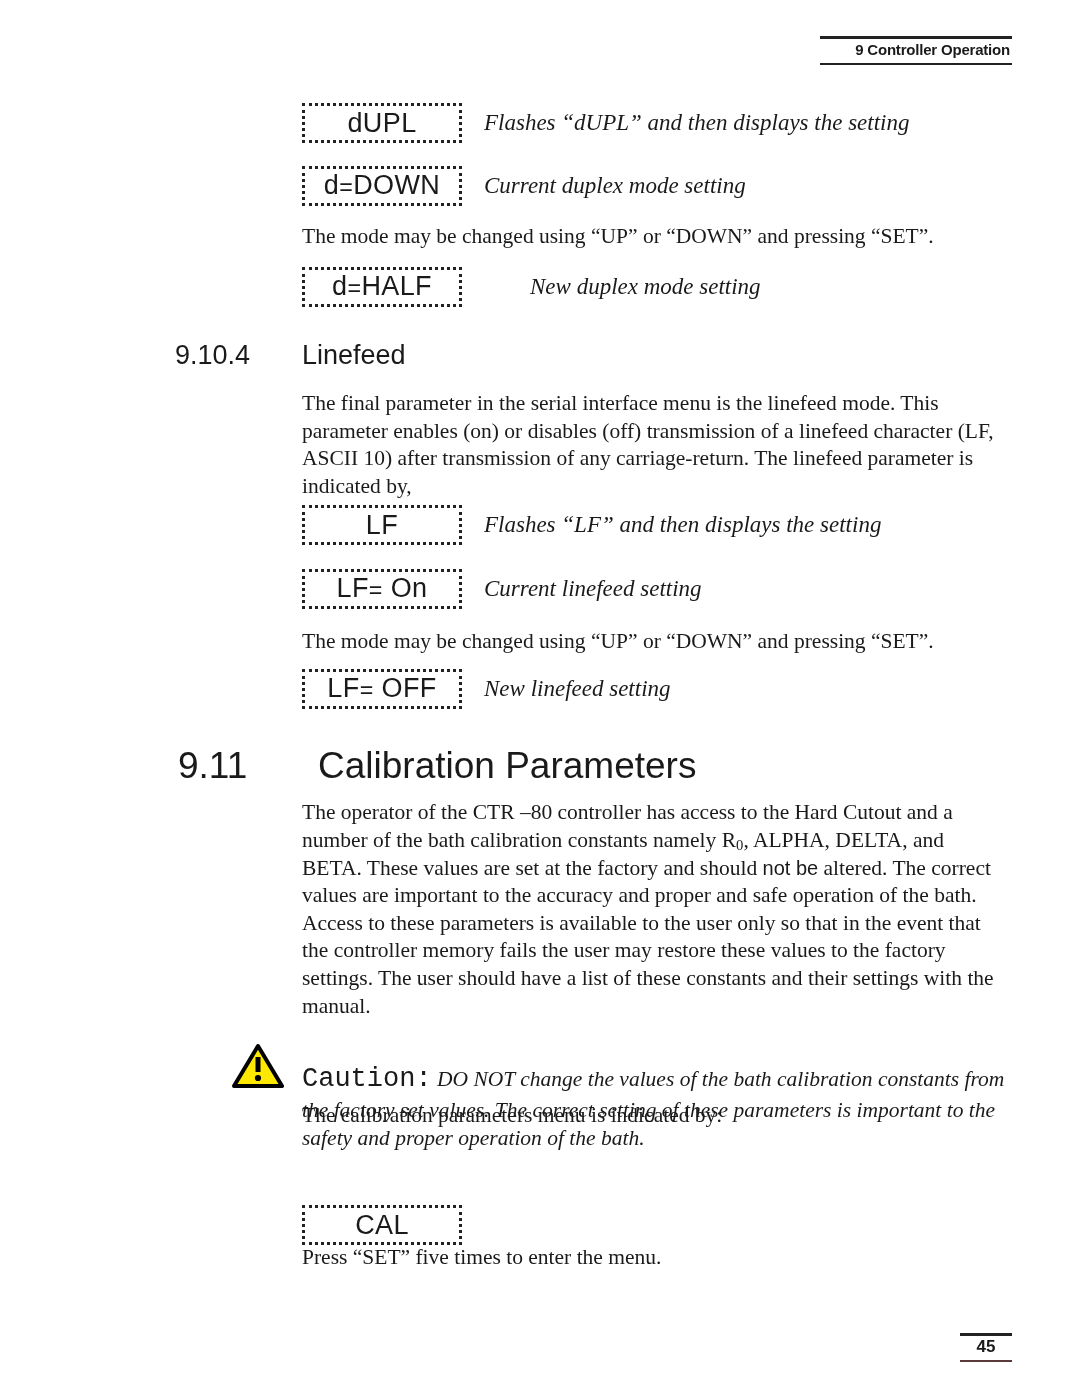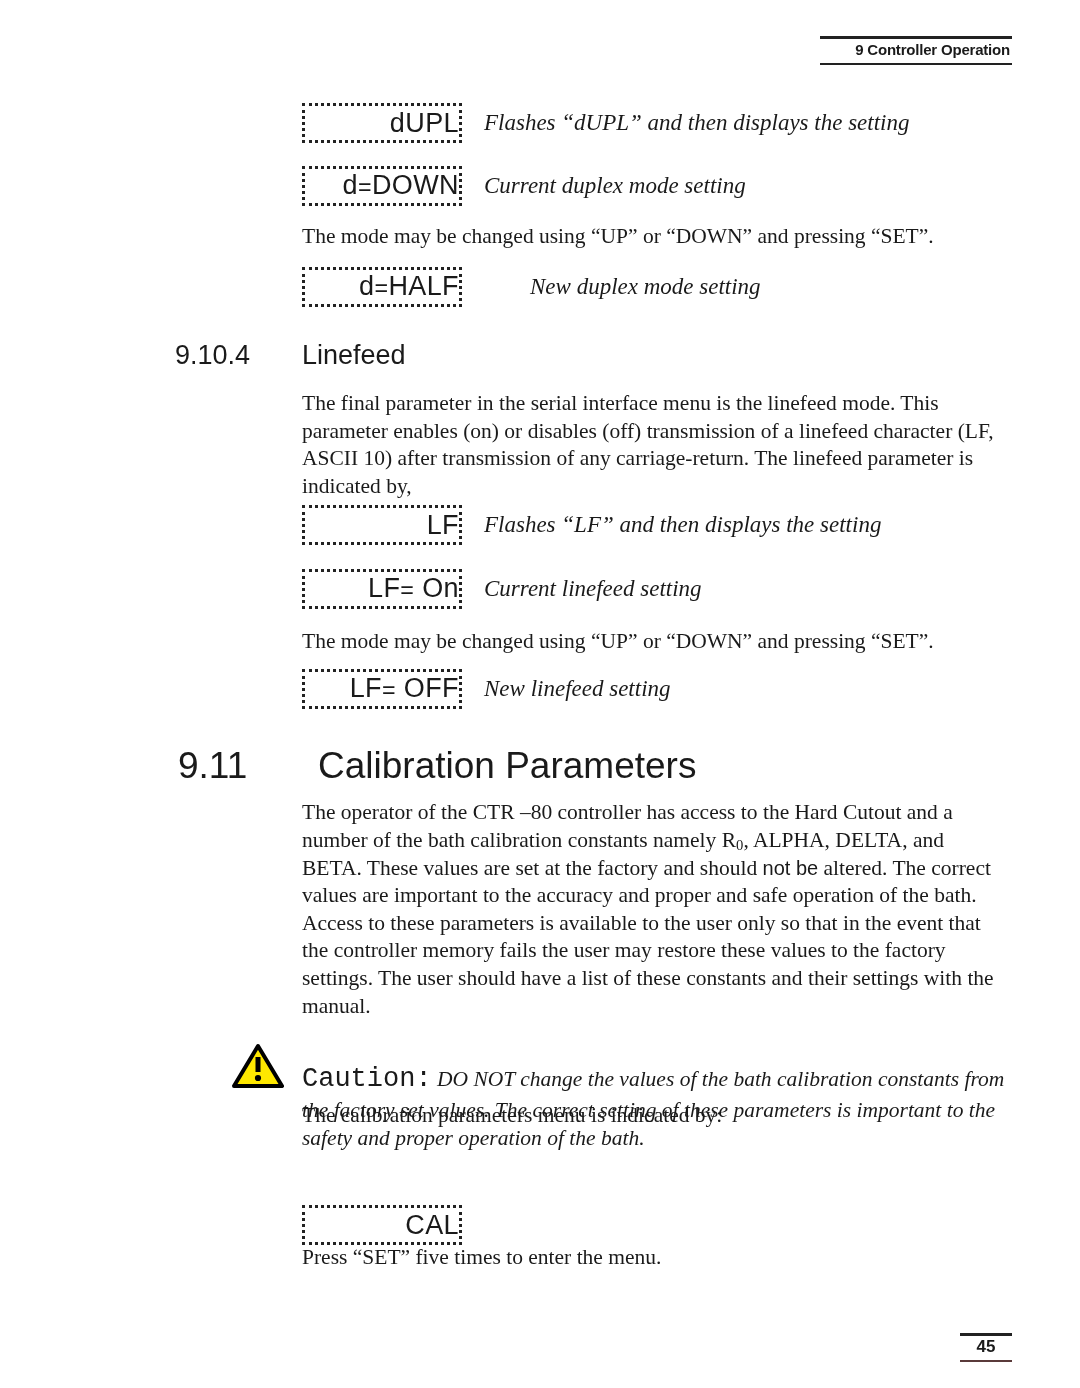--- a/index.html
+++ b/index.html
@@ -131,21 +131,21 @@
     left: 302px;
     display: flex;
     align-items: center;
   }
   .led-box {
     width: 160px;
     height: 40px;
     border: 3px dotted #222;
     display: flex;
     align-items: center;
-    justify-content: flex-end;
+    justify-content: center;
     box-sizing: border-box;
     background: #ffffff;
   }
   .led-text {
     font-family: "Liberation Sans", "DejaVu Sans", sans-serif;
     font-size: 27px;
     letter-spacing: 0.4px;
     color: #1a1a1a;
     line-height: 1;
     white-space: nowrap;

